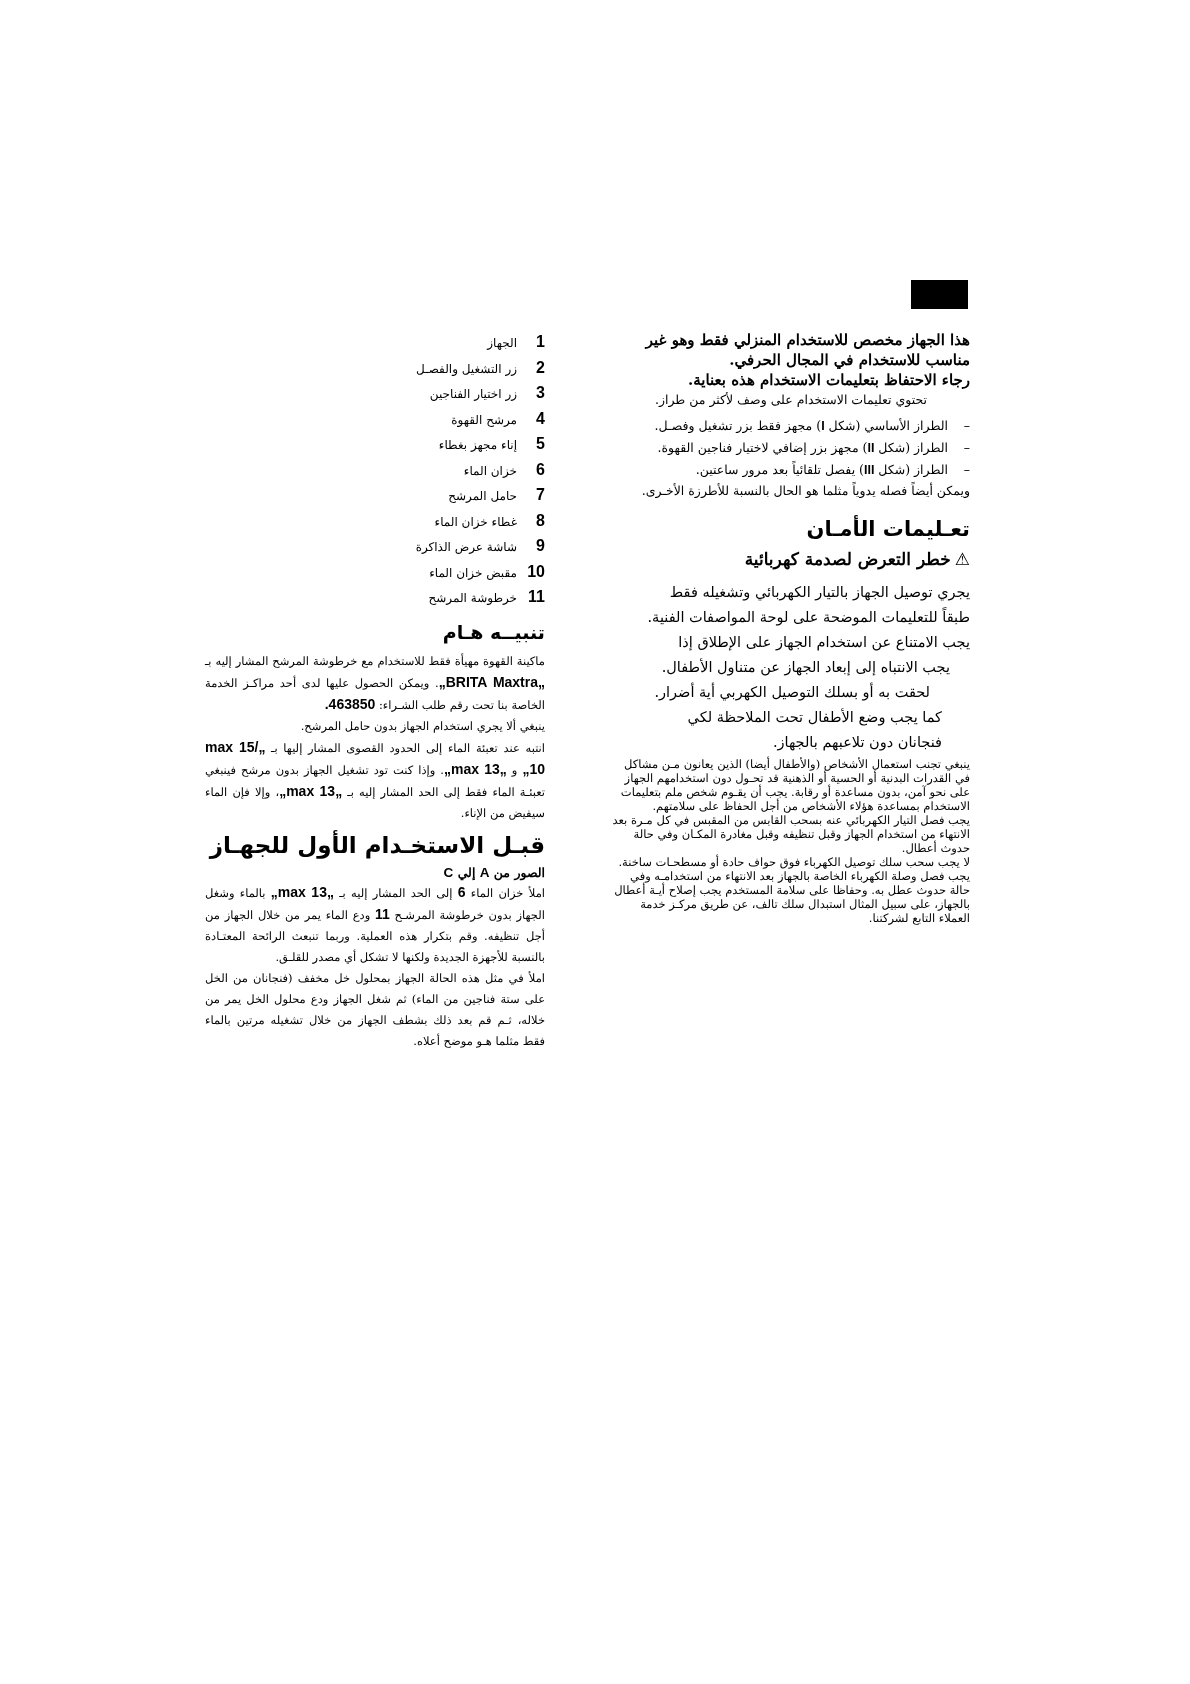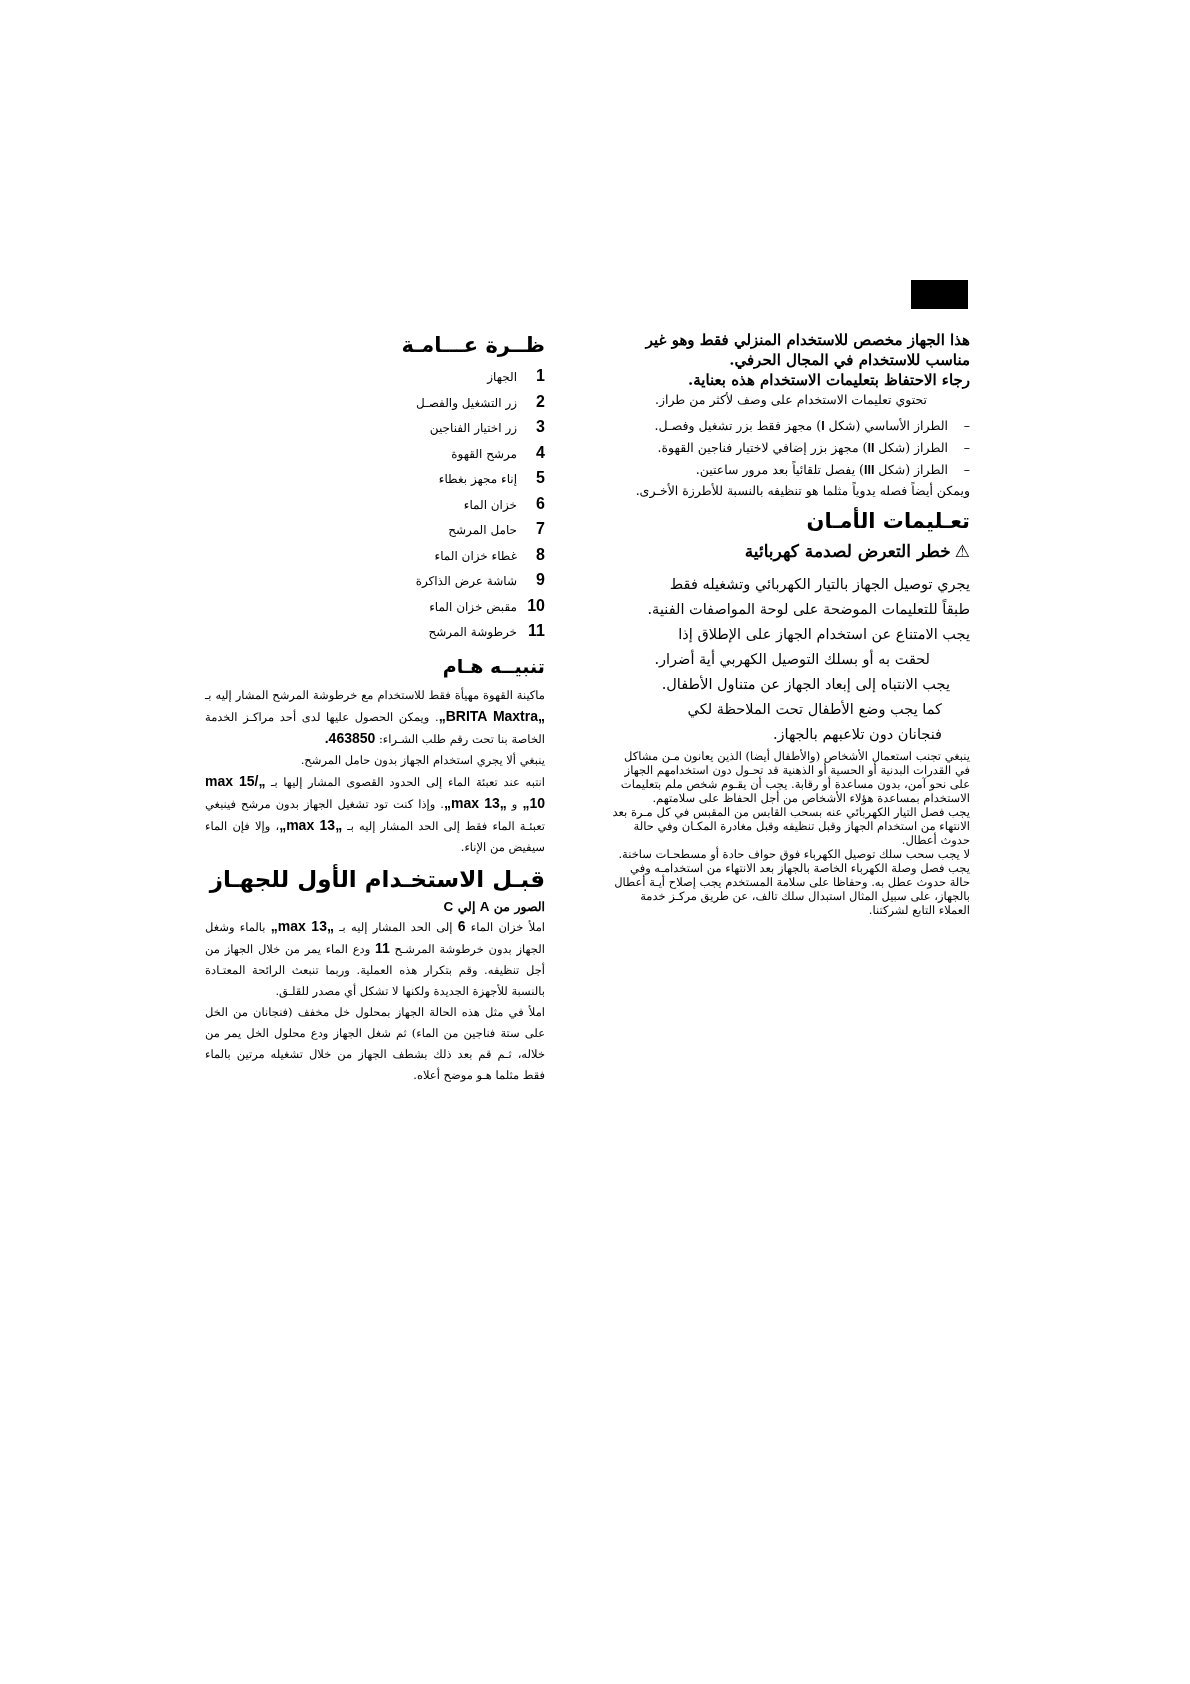--- a/index.html
+++ b/index.html
@@ -71,47 +71,46 @@
       </li>
       <li>
         <span class="dash">–</span>
         <span>الطراز (شكل </span><span class="sans-b">II</span><span>) مجهز بزر إضافي لاختيار فناجين القهوة.</span>
       </li>
       <li>
         <span class="dash">–</span>
         <span>الطراز (شكل </span><span class="sans-b">III</span><span>) يفصل تلقائياً بعد مرور ساعتين.</span>
       </li>
     </ul>
-    <p class="p">ويمكن أيضاً فصله يدوياً مثلما هو تنظيفه بالنسبة للأطرزة الأخـرى.</p>
+    <p class="p">ويمكن أيضاً فصله يدوياً مثلما هو الحال بالنسبة للأطرزة الأخـرى.</p>
 
-    <h2 class="sec" style="margin-top:4px;">تعـليمات الأمـان</h2>
+    <h2 class="sec" style="margin-top:12px;">تعـليمات الأمـان</h2>
     <p class="warn">
       <span class="tri">⚠</span><span>خطر التعرض لصدمة كهربائية</span>
     </p>
 
     <div>
       <p class="p-large">يجري توصيل الجهاز بالتيار الكهربائي وتشغيله فقط</p>
       <p class="p-large">طبقاً للتعليمات الموضحة على لوحة المواصفات الفنية.</p>
       <p class="p-large">يجب الامتناع عن استخدام الجهاز على الإطلاق إذا</p>
+      <p class="p-large" style="padding-right:20px;">يجب الانتباه إلى إبعاد الجهاز عن متناول الأطفال.</p>
       <p class="p-large" style="padding-right:40px;">لحقت به أو بسلك التوصيل الكهربي أية أضرار.</p>
-      <p class="p-large" style="padding-right:20px;">يجب الانتباه إلى إبعاد الجهاز عن متناول الأطفال.</p>
       <p class="p-large" style="padding-right:28px;">كما يجب وضع الأطفال تحت الملاحظة لكي</p>
       <p class="p-large" style="padding-right:28px;">فنجانان دون تلاعبهم بالجهاز.</p>
     </div>
     <div class="gap-s"></div>
     <div>
       <p class="p-small">ينبغي تجنب استعمال الأشخاص (والأطفال أيضا) الذين يعانون مـن مشاكل في القدرات البدنية أو الحسية أو الذهنية قد تحـول دون استخدامهم الجهاز على نحو آمن، بدون مساعدة أو رقابة. يجب أن يقـوم شخص ملم بتعليمات الاستخدام بمساعدة هؤلاء الأشخاص من أجل الحفاظ على سلامتهم.</p>
       <p class="p-small">يجب فصل التيار الكهربائي عنه بسحب القابس من المقبس في كل مـرة بعد الانتهاء من استخدام الجهاز وقبل تنظيفه وقبل مغادرة المكـان وفي حالة حدوث أعطال.</p>
       <p class="p-small">لا يجب سحب سلك توصيل الكهرباء فوق حواف حادة أو مسطحـات ساخنة.</p>
       <p class="p-small">يجب فصل وصلة الكهرباء الخاصة بالجهاز بعد الانتهاء من استخدامـه وفي حالة حدوث عطل به. وحفاظا على سلامة المستخدم يجب إصلاح أيـة أعطال بالجهاز، على سبيل المثال استبدال سلك تالف، عن طريق مركـز خدمة العملاء التابع لشركتنا.</p>
     </div>
   </div>
 
   <div class="col col-left">
-    <h2 class="sec" style="margin-top:-2px;">ظــرة عـــامـة</h2>
 
     <ul class="parts">
       <li>
           <span class="num">1</span>
           <span>الجهاز</span>
         </li>
       <li>
           <span class="num">2</span>
           <span>زر التشغيل والفصـل</span>
         </li>

